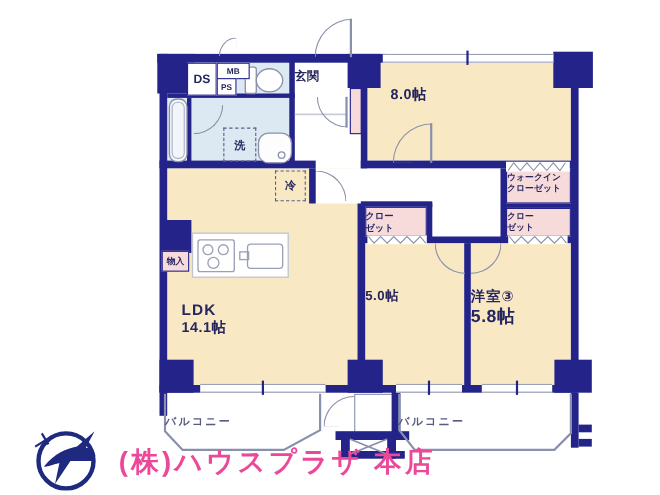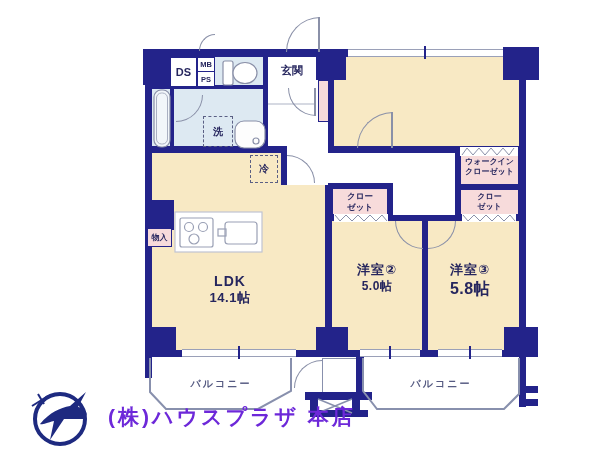--- a/index.html
+++ b/index.html
@@ -21,26 +21,26 @@
   .white{background:#fff;}
   .pink{background:var(--pink);border:1px solid var(--navy);box-sizing:border-box;}
   .box{position:absolute;background:#fff;border:1.5px solid var(--navy);box-sizing:border-box;
        display:flex;align-items:center;justify-content:center;}
   .dash{position:absolute;border:1.5px dashed #5a5f84;box-sizing:border-box;
         display:flex;align-items:center;justify-content:center;}
   .win{position:absolute;background:#fff;border-top:1.5px solid #9aa0b8;border-bottom:1.5px solid #9aa0b8;box-sizing:border-box;}
   .tick{position:absolute;background:var(--navy);}
   .arc{position:absolute;box-sizing:border-box;}
   .leaf{position:absolute;background:var(--arc);}
-  .lbl{position:absolute;text-align:center;color:var(--lbl);font-weight:bold;line-height:1.3;}
+  .lbl{position:absolute;text-align:left;color:var(--lbl);font-weight:bold;line-height:1.3;}
   .room-name{font-size:14px;letter-spacing:1px;}
   .room-size{font-size:13px;letter-spacing:.5px;}
   .sm{font-size:8px;font-weight:bold;line-height:1.3;letter-spacing:0;font-family:Liberation Serif, serif;}
   .balc-lbl{font-size:10px;color:#565b82;letter-spacing:2px;font-weight:bold;}
-  .wm{position:absolute;color:#6d28d9;font-size:21px;font-weight:bold;letter-spacing:3px;white-space:nowrap;}
+  .wm{position:absolute;color:#ec4899;font-size:25px;font-weight:bold;letter-spacing:3px;white-space:nowrap;}
   svg{position:absolute;left:0;top:0;pointer-events:none;}
 </style>
 </head>
 <body>
 
 <div class="stage">
 
   <div class="fill wet" style="left:152px;top:56px;width:112px;height:94px"></div>
   <div class="fill white" style="left:268px;top:56px;width:60px;height:97px"></div>
   <div class="fill beige" style="left:334px;top:57px;width:185px;height:89px"></div>
@@ -151,44 +151,44 @@
   <div class="arc" style="left:288px;top:88px;width:28px;height:28px;border-bottom:1.5px solid var(--arc);border-left:1.5px solid var(--arc);border-bottom-left-radius:100%"></div>
   <div class="leaf" style="left:314px;top:88px;width:2px;height:28px"></div>
   <div class="arc" style="left:287px;top:155px;width:28px;height:28px;border-top:1.5px solid var(--arc);border-right:1.5px solid var(--arc);border-top-right-radius:100%"></div>
   <div class="arc" style="left:395px;top:221px;width:28px;height:28px;border-bottom:1.5px solid var(--arc);border-left:1.5px solid var(--arc);border-bottom-left-radius:100%"></div>
   <div class="arc" style="left:428px;top:221px;width:28px;height:28px;border-bottom:1.5px solid var(--arc);border-right:1.5px solid var(--arc);border-bottom-right-radius:100%"></div>
   <div class="arc" style="left:294px;top:360px;width:28px;height:28px;border-top:1.5px solid var(--arc);border-left:1.5px solid var(--arc);border-top-left-radius:100%"></div>
 
   <div class="box" style="left:170px;top:57px;width:27px;height:30px;font-size:11px;font-weight:bold">
       <span>DS</span>
     </div>
-  <div class="box" style="left:197px;top:57px;width:18px;height:15px;font-size:7.5px;font-weight:bold;border-width:1.2px">
+  <div class="box" style="left:197px;top:57px;width:30px;height:15px;font-size:7.5px;font-weight:bold;border-width:1.2px">
       <span>MB</span>
     </div>
   <div class="box" style="left:197px;top:71px;width:18px;height:16px;font-size:7.5px;font-weight:bold;border-width:1.2px">
       <span>PS</span>
     </div>
   <div class="dash" style="left:203px;top:116px;width:30px;height:31px;font-size:10px;font-weight:bold;color:var(--lbl)">
       <span>洗</span>
     </div>
   <div class="dash" style="left:250px;top:155px;width:28px;height:28px;font-size:10px;font-weight:bold;color:var(--lbl)">
       <span>冷</span>
     </div>
   <div class="box" style="left:147px;top:228px;width:25px;height:19px;font-size:8px;font-weight:bold;background:var(--pink)">
       <span>物入</span>
     </div>
 
   <div class="lbl" style="left:355px;top:78px;width:140px">
+    <div class="room-size">8.0帖</div>
   </div>
   <div class="lbl" style="left:165px;top:272px;width:130px">
     <div class="room-name">LDK</div>
     <div class="room-size">14.1帖</div>
   </div>
   <div class="lbl" style="left:332px;top:262px;width:90px">
-    <div class="room-name" style="font-size:13px">洋室②</div>
     <div class="room-size" style="font-size:12px">5.0帖</div>
   </div>
   <div class="lbl" style="left:428px;top:262px;width:84px">
     <div class="room-name" style="font-size:13px">洋室③</div>
     <div class="room-size" style="font-size:16px">5.8帖</div>
   </div>
   <div class="lbl" style="left:268px;top:63px;width:48px;font-size:11px">
     <span>玄関</span>
   </div>
   <div class="lbl sm" style="left:461px;top:157px;width:57px">

